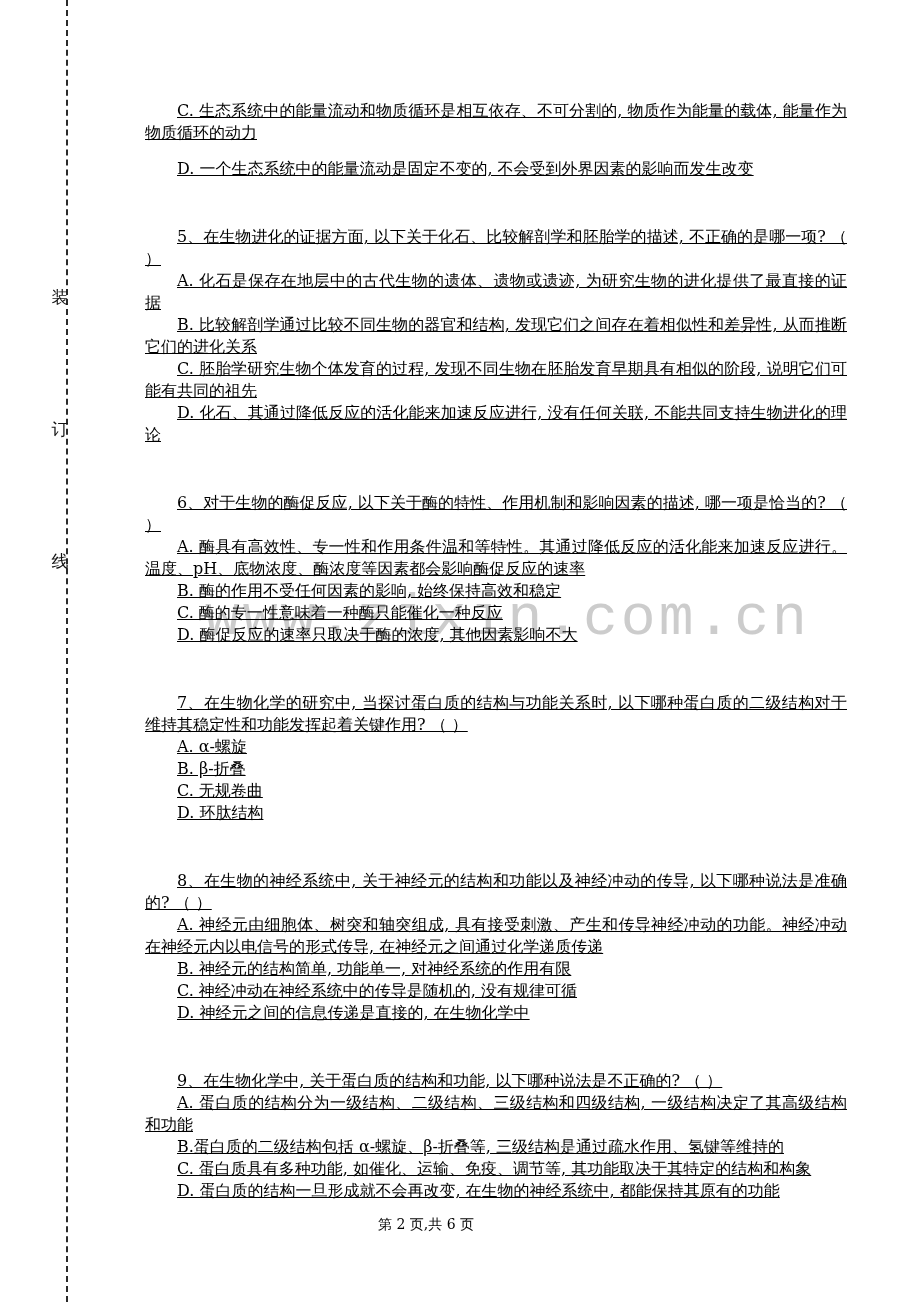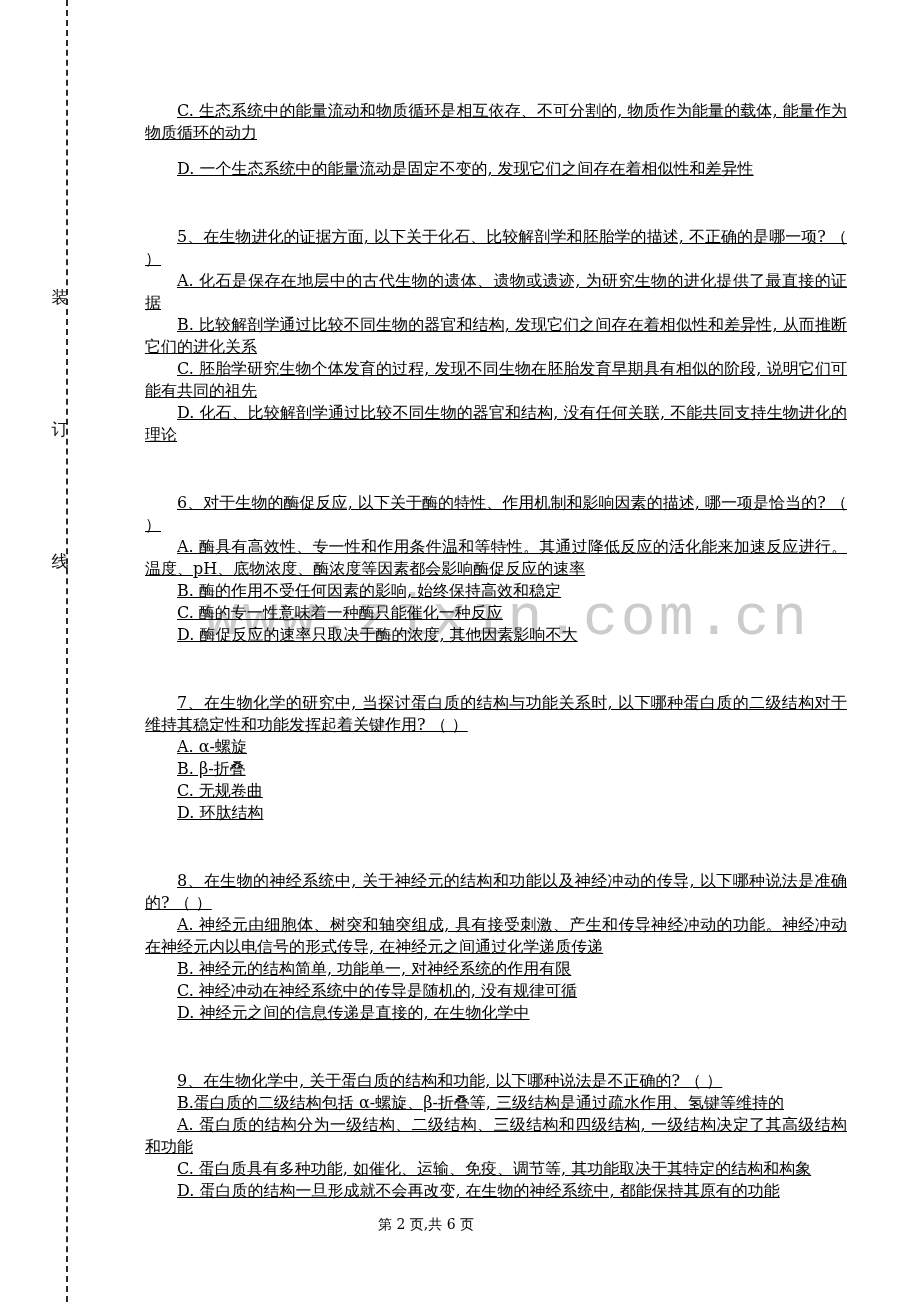--- a/index.html
+++ b/index.html
@@ -77,28 +77,28 @@
   <div class="binding-line"></div>
   <div class="bind-char" style="top:288px">装</div>
   <div class="bind-char" style="top:420px">订</div>
   <div class="bind-char" style="top:552px">线</div>
 
   <div class="watermark">www.zixin.com.cn</div>
 
   <div class="content">
 
     <p class="para">C. 生态系统中的能量流动和物质循环是相互依存、不可分割的, 物质作为能量的载体, 能量作为物质循环的动力</p>
-    <p class="para gap-sm">D. 一个生态系统中的能量流动是固定不变的, 发现它们之间存在着相似性和差异性</p>
+    <p class="para gap-sm">D. 一个生态系统中的能量流动是固定不变的, 不会受到外界因素的影响而发生改变</p>
 
     <div class="question">
       <p class="para">5、在生物进化的证据方面, 以下关于化石、比较解剖学和胚胎学的描述, 不正确的是哪一项? （ ）</p>
       <p class="para">A. 化石是保存在地层中的古代生物的遗体、遗物或遗迹, 为研究生物的进化提供了最直接的证据</p>
       <p class="para">B. 比较解剖学通过比较不同生物的器官和结构, 发现它们之间存在着相似性和差异性, 从而推断它们的进化关系</p>
       <p class="para">C. 胚胎学研究生物个体发育的过程, 发现不同生物在胚胎发育早期具有相似的阶段, 说明它们可能有共同的祖先</p>
-      <p class="para">D. 化石、比较解剖学通过比较不同生物的器官和结构, 没有任何关联, 不能共同支持生物进化的理论</p>
+      <p class="para">D. 化石、其通过降低反应的活化能来加速反应进行, 没有任何关联, 不能共同支持生物进化的理论</p>
     </div>
 
     <div class="question">
       <p class="para">6、对于生物的酶促反应, 以下关于酶的特性、作用机制和影响因素的描述, 哪一项是恰当的? （ ）</p>
       <p class="para">A. 酶具有高效性、专一性和作用条件温和等特性。其通过降低反应的活化能来加速反应进行。温度、pH、底物浓度、酶浓度等因素都会影响酶促反应的速率</p>
       <p class="para">B. 酶的作用不受任何因素的影响, 始终保持高效和稳定</p>
       <p class="para">C. 酶的专一性意味着一种酶只能催化一种反应</p>
       <p class="para">D. 酶促反应的速率只取决于酶的浓度, 其他因素影响不大</p>
     </div>
 
@@ -113,22 +113,22 @@
     <div class="question">
       <p class="para">8、在生物的神经系统中, 关于神经元的结构和功能以及神经冲动的传导, 以下哪种说法是准确的? （ ）</p>
       <p class="para">A. 神经元由细胞体、树突和轴突组成, 具有接受刺激、产生和传导神经冲动的功能。神经冲动在神经元内以电信号的形式传导, 在神经元之间通过化学递质传递</p>
       <p class="para">B. 神经元的结构简单, 功能单一, 对神经系统的作用有限</p>
       <p class="para">C. 神经冲动在神经系统中的传导是随机的, 没有规律可循</p>
       <p class="para">D. 神经元之间的信息传递是直接的, 在生物化学中</p>
     </div>
 
     <div class="question">
       <p class="para">9、在生物化学中, 关于蛋白质的结构和功能, 以下哪种说法是不正确的? （ ）</p>
+      <p class="para">A. 蛋白质的结构分为一级结构、二级结构、三级结构和四级结构, 一级结构决定了其高级结构和功能</p>
       <p class="para">B.蛋白质的二级结构包括 α-螺旋、β-折叠等, 三级结构是通过疏水作用、氢键等维持的</p>
-      <p class="para">A. 蛋白质的结构分为一级结构、二级结构、三级结构和四级结构, 一级结构决定了其高级结构和功能</p>
       <p class="para">C. 蛋白质具有多种功能, 如催化、运输、免疫、调节等, 其功能取决于其特定的结构和构象</p>
       <p class="para">D. 蛋白质的结构一旦形成就不会再改变, 在生物的神经系统中, 都能保持其原有的功能</p>
     </div>
 
   </div>
 
   <div class="footer">第 2 页,共 6 页</div>
 
 </div>
 

